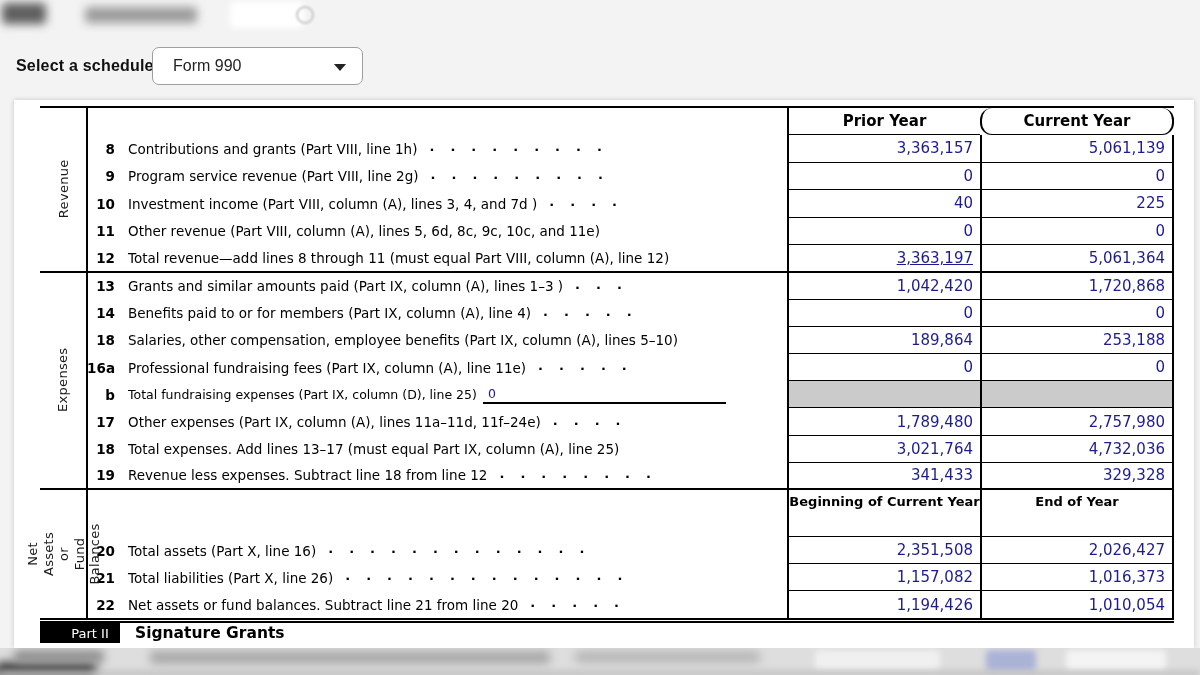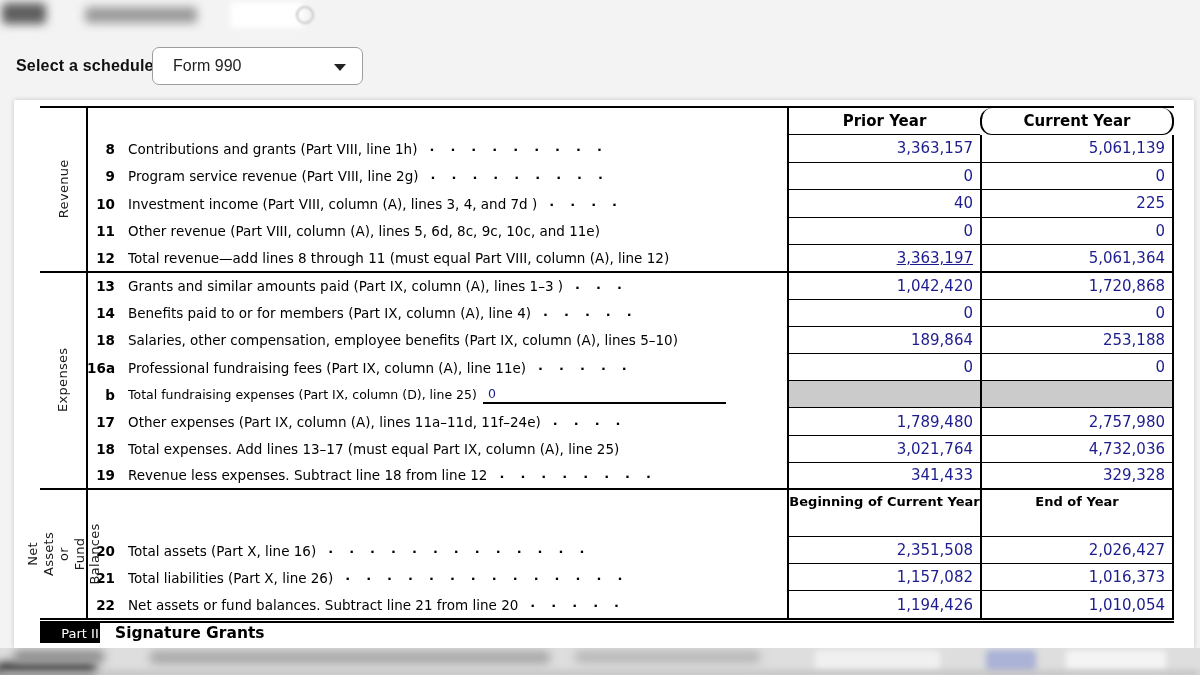--- a/index.html
+++ b/index.html
@@ -62,21 +62,21 @@
   .sec-end { border-bottom:2.5px solid #000 !important; }
   .no-bot  { border-bottom:none !important; }
   .fund-label { font-size:12.5px; }
   .fund-line  { width:243px; border-bottom:2px solid #000; color:var(--navy,#1c1c8e);
                 padding-left:5px; margin-left:6px; height:18px; display:flex;
                 align-items:center; font-size:12.5px; }
 
   
   #part2-bar { position:absolute; left:26px; top:521px; width:1134px; height:22px;
                border-top:2.5px solid #000; background:#fff; display:flex; align-items:center; }
-  #part2-box { width:60px; height:100%; background:#000; color:#fff; display:flex;
+  #part2-box { width:80px; height:100%; background:#000; color:#fff; display:flex;
                align-items:center; justify-content:center; font-size:13px;padding-left:20px; }
   #part2-title { font-weight:bold; font-size:15.5px; margin-left:15px; color:#000; }
 
   
   #footer-strip { position:absolute; left:0; top:648px; width:1200px; height:27px;
                   background:#dedede; overflow:hidden; }
 </style>
 </head>
 <body>
 

